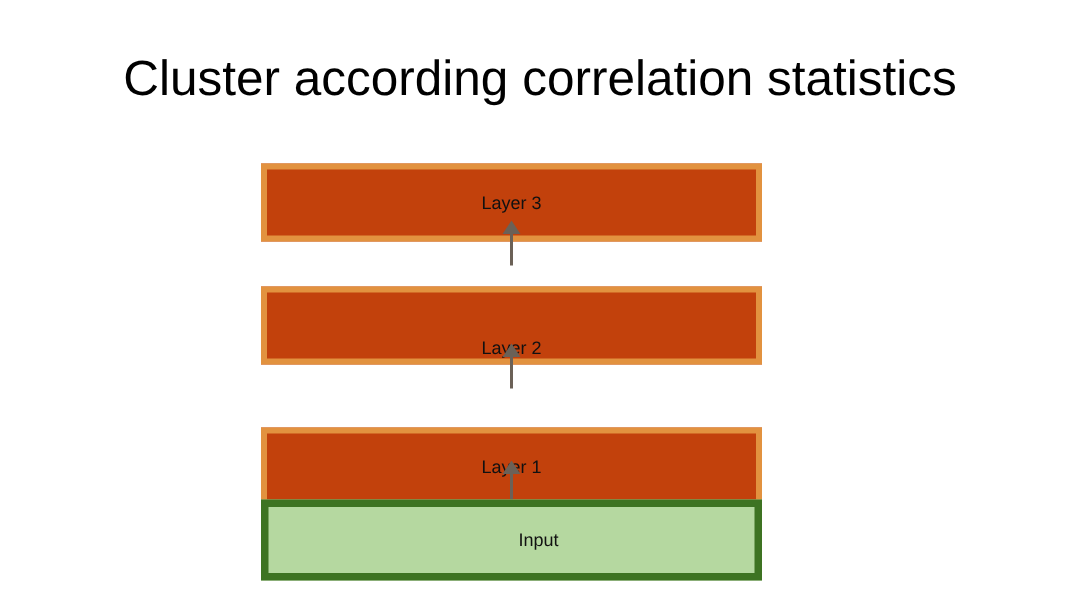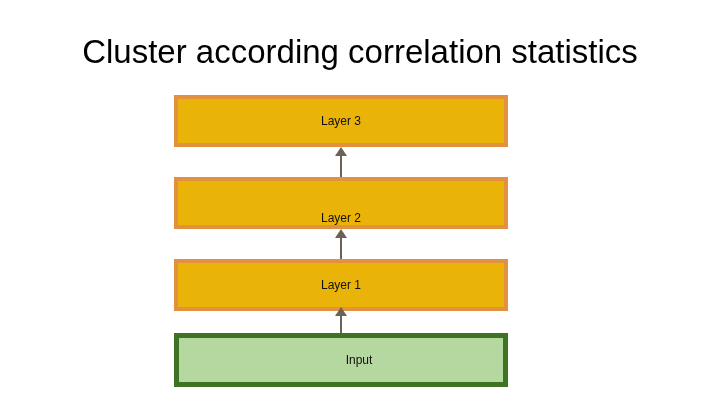--- a/index.html
+++ b/index.html
@@ -59,34 +59,35 @@
     line-height: 14px;
     color: #111111;
     text-align: center;
     white-space: nowrap;
     user-select: none;
   }
 
   
   .node.layer {
     border: 4px solid #e2923f;
-    background: #eab308;
+    background: #c2410c;
+    margin-top: 14px;
   }
 
   
   .node.input {
     border: 5px solid #3d7322;
     background: #b5d8a0;
     padding-left: 36px;
   }
 
   
   .node.n-layer3 { top: 0px; }
   .node.n-layer2 { top: 82px; align-items: flex-end; }
-  .node.n-layer1 { top: 164px; }
+  .node.n-layer1 { top: 176px; }
   .node.n-input  { top: 238px; height: 54px; }
 
   
   .arrow {
     position: absolute;
     width: 16px;
     left: 159px;        
     pointer-events: none;
   }
   .arrow .shaft {

